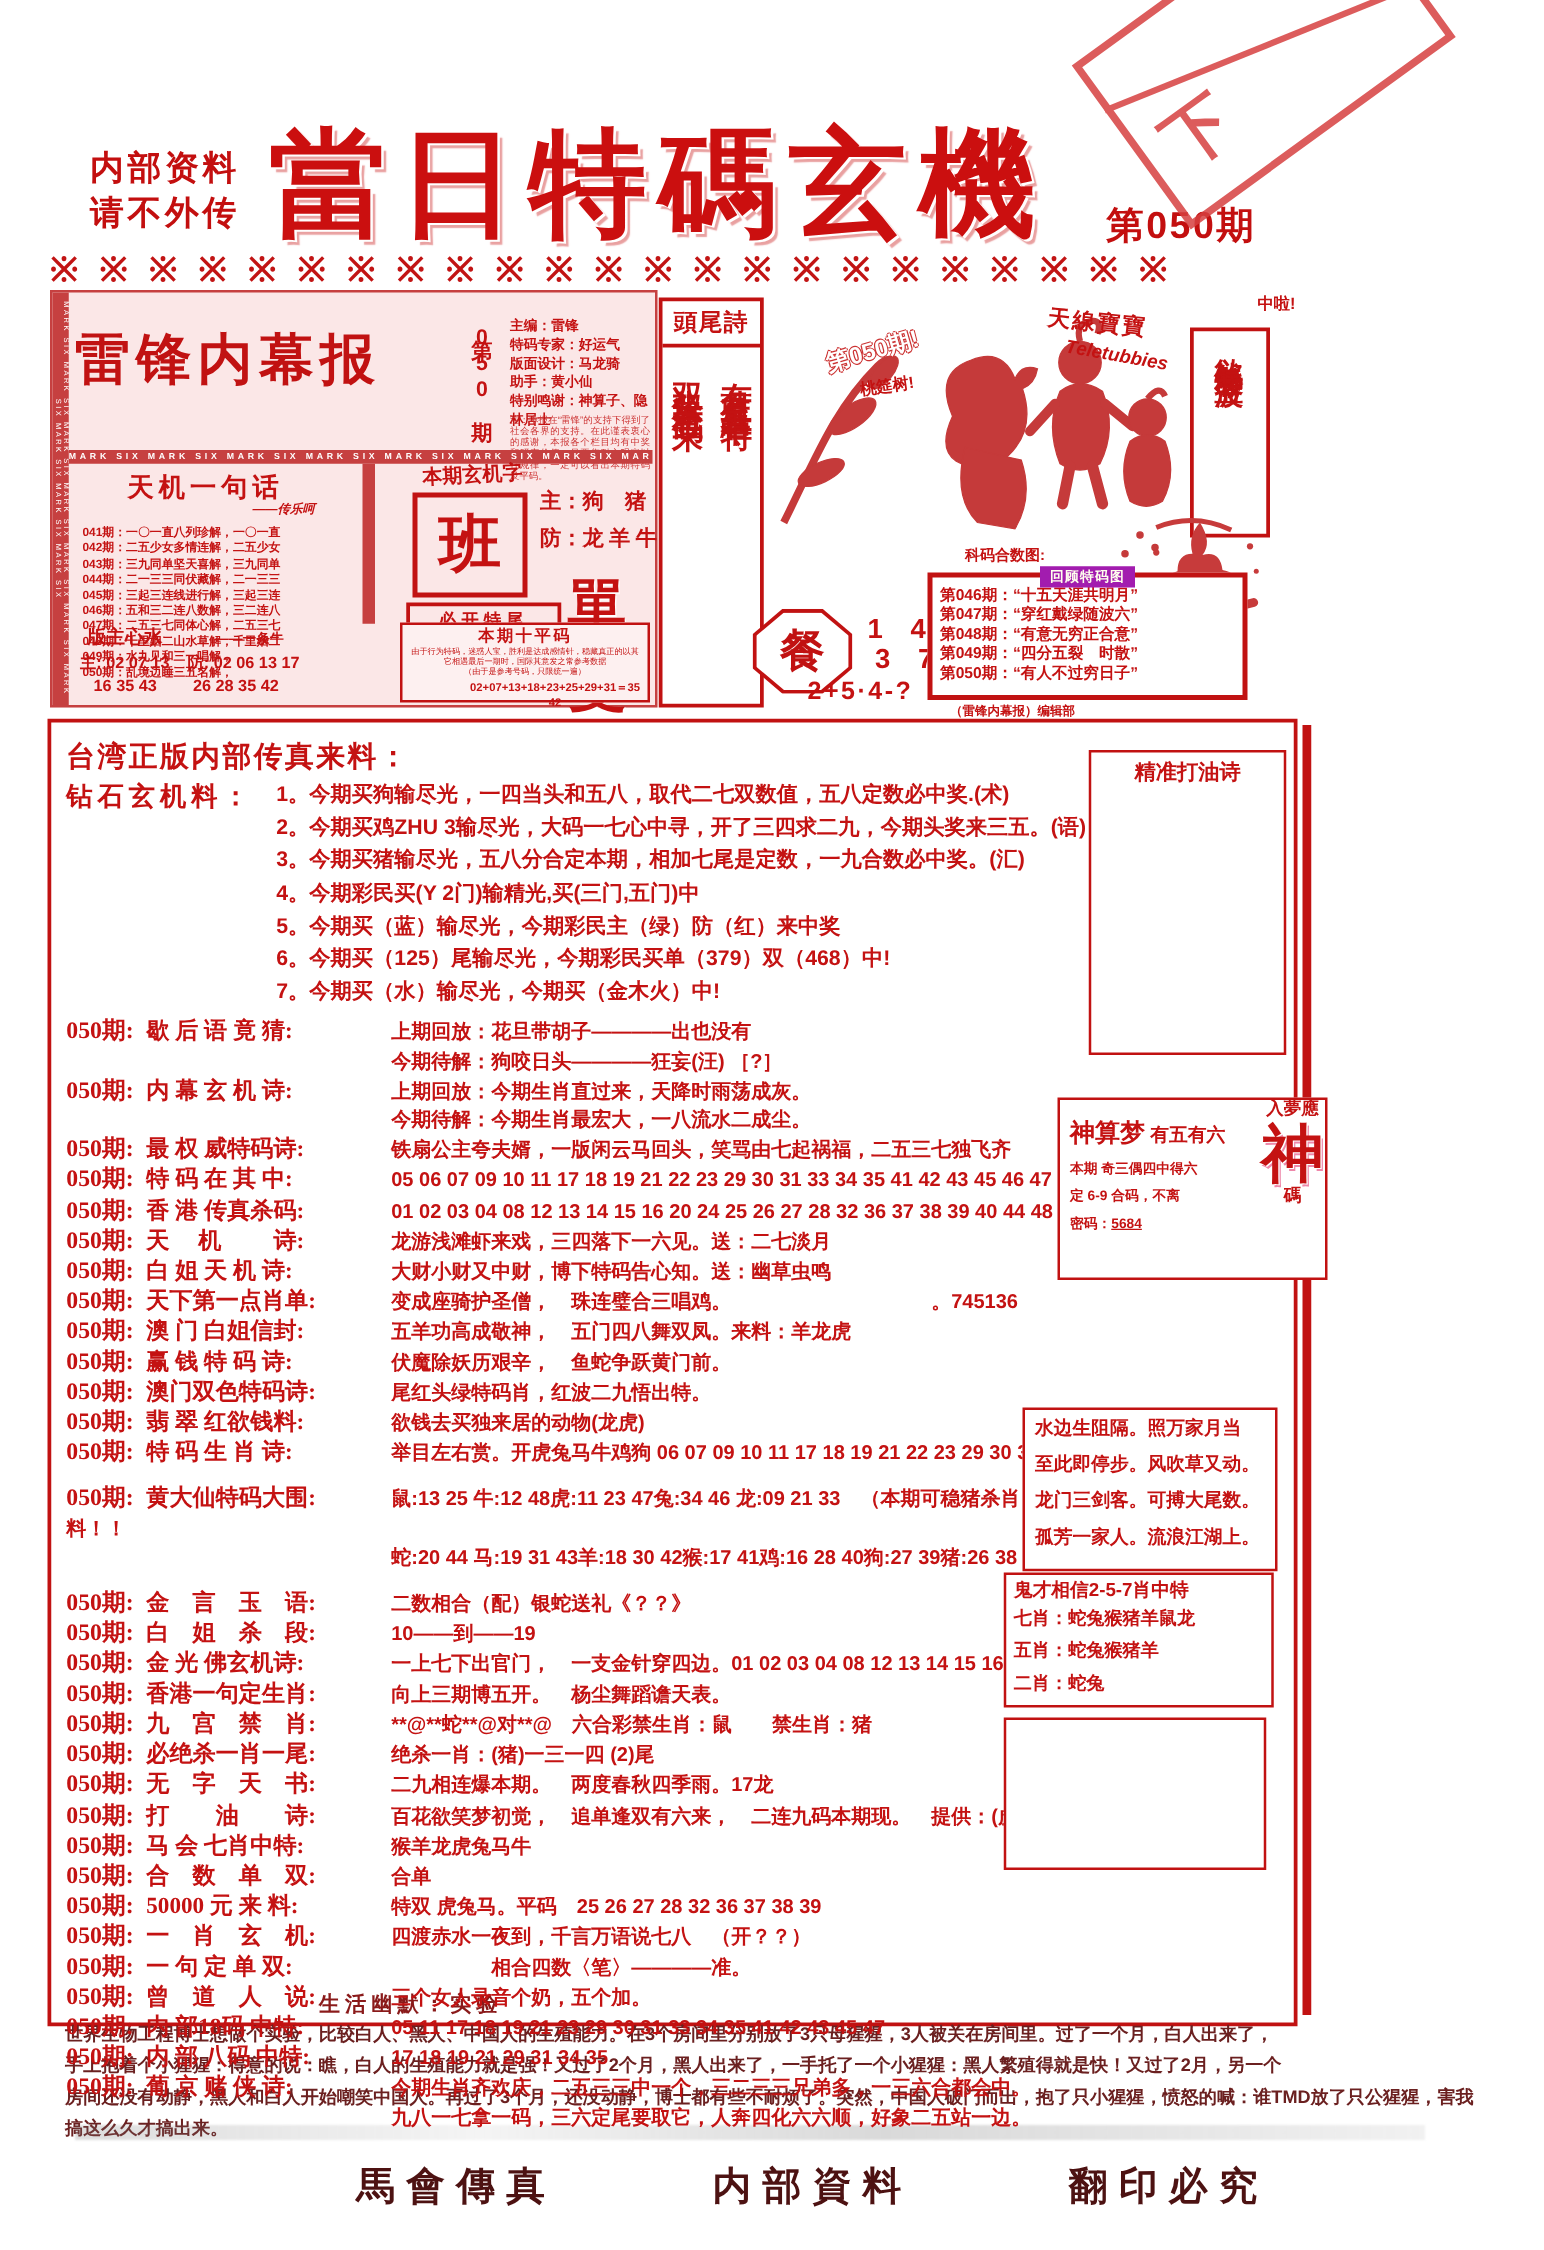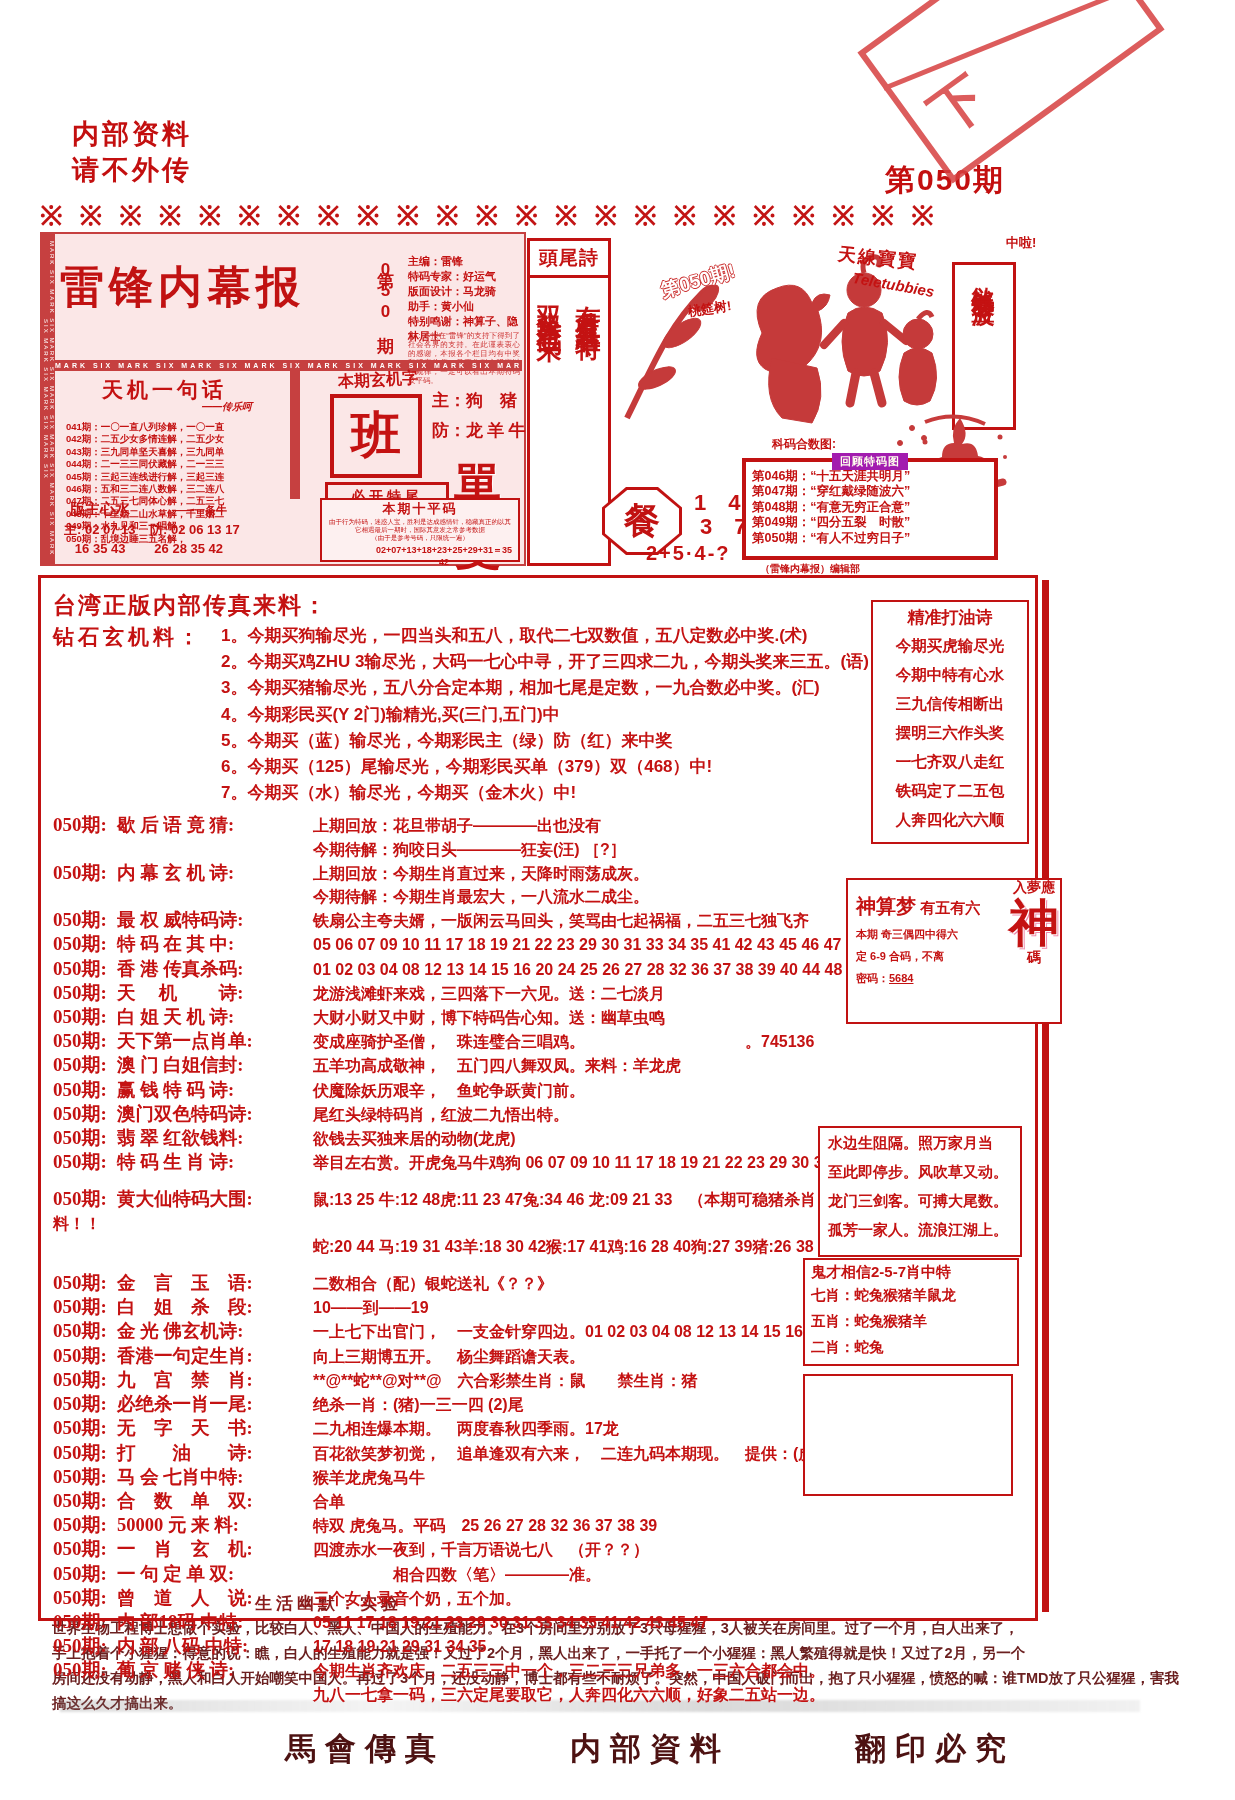--- a/index.html
+++ b/index.html
@@ -138,20 +138,21 @@
 </style>
 </head>
 <body>
 
 <div id="page">
 
   <div class="abs notice">
     <div>内部资料</div>
     <div>请不外传</div>
   </div>
+  <div class="abs title">當日特碼玄機</div>
   <div class="abs issue">第050期</div>
   <div class="abs stamp">
     <div class="diag"></div>
     <div class="ch">下</div>
   </div>
   <div class="abs decorow">※※※※※※※※※※※※※※※※※※※※※※※</div>
 
   <div class="abs lbox">
     <div class="vstrip">MARK SIX MARK SIX MARK SIX MARK SIX MARK SIX MARK SIX MARK SIX MARK SIX MARK SIX MARK SIX</div>
     <div class="masthead">雷锋内幕报</div>
@@ -508,30 +509,20 @@
         <div class="mrow">
           <div class="l1">
             <span class="mnum">050期:</span><span class="mlbl">葡 京 赌 侠 诗:</span><span class="mtxt">今期生肖齐欢庆，二五三三中一个，三二三三兄弟多，一三六合都会中。</span>
           </div>
           <div class="l2 mtxt">九八一七拿一码，三六定尾要取它，人奔四化六六顺，好象二五站一边。</div>
         </div>
       </div>
 
     <div class="panel p-dayou">
       <div class="pt">精准打油诗</div>
-      <ul>
-
-      <li>今期买虎输尽光</li>
-          <li>今期中特有心水</li>
-          <li>三九信传相断出</li>
-          <li>摆明三六作头奖</li>
-          <li>一七齐双八走红</li>
-          <li>铁码定了二五包</li>
-          <li>人奔四化六六顺</li>
-        </ul>
     </div>
     <div class="panel p-shen">
       <div class="lines">
         <div class="r1"><span class="big">神算梦</span> <span>有五有六</span></div>
         <div>本期 奇三偶四中得六</div>
         <div>定 6-9 合码，不离</div>
         <div><span>密码：</span><span class="pw">5684</span></div>
       </div>
       <div class="vert">
         <div class="sm">入夢應</div>

